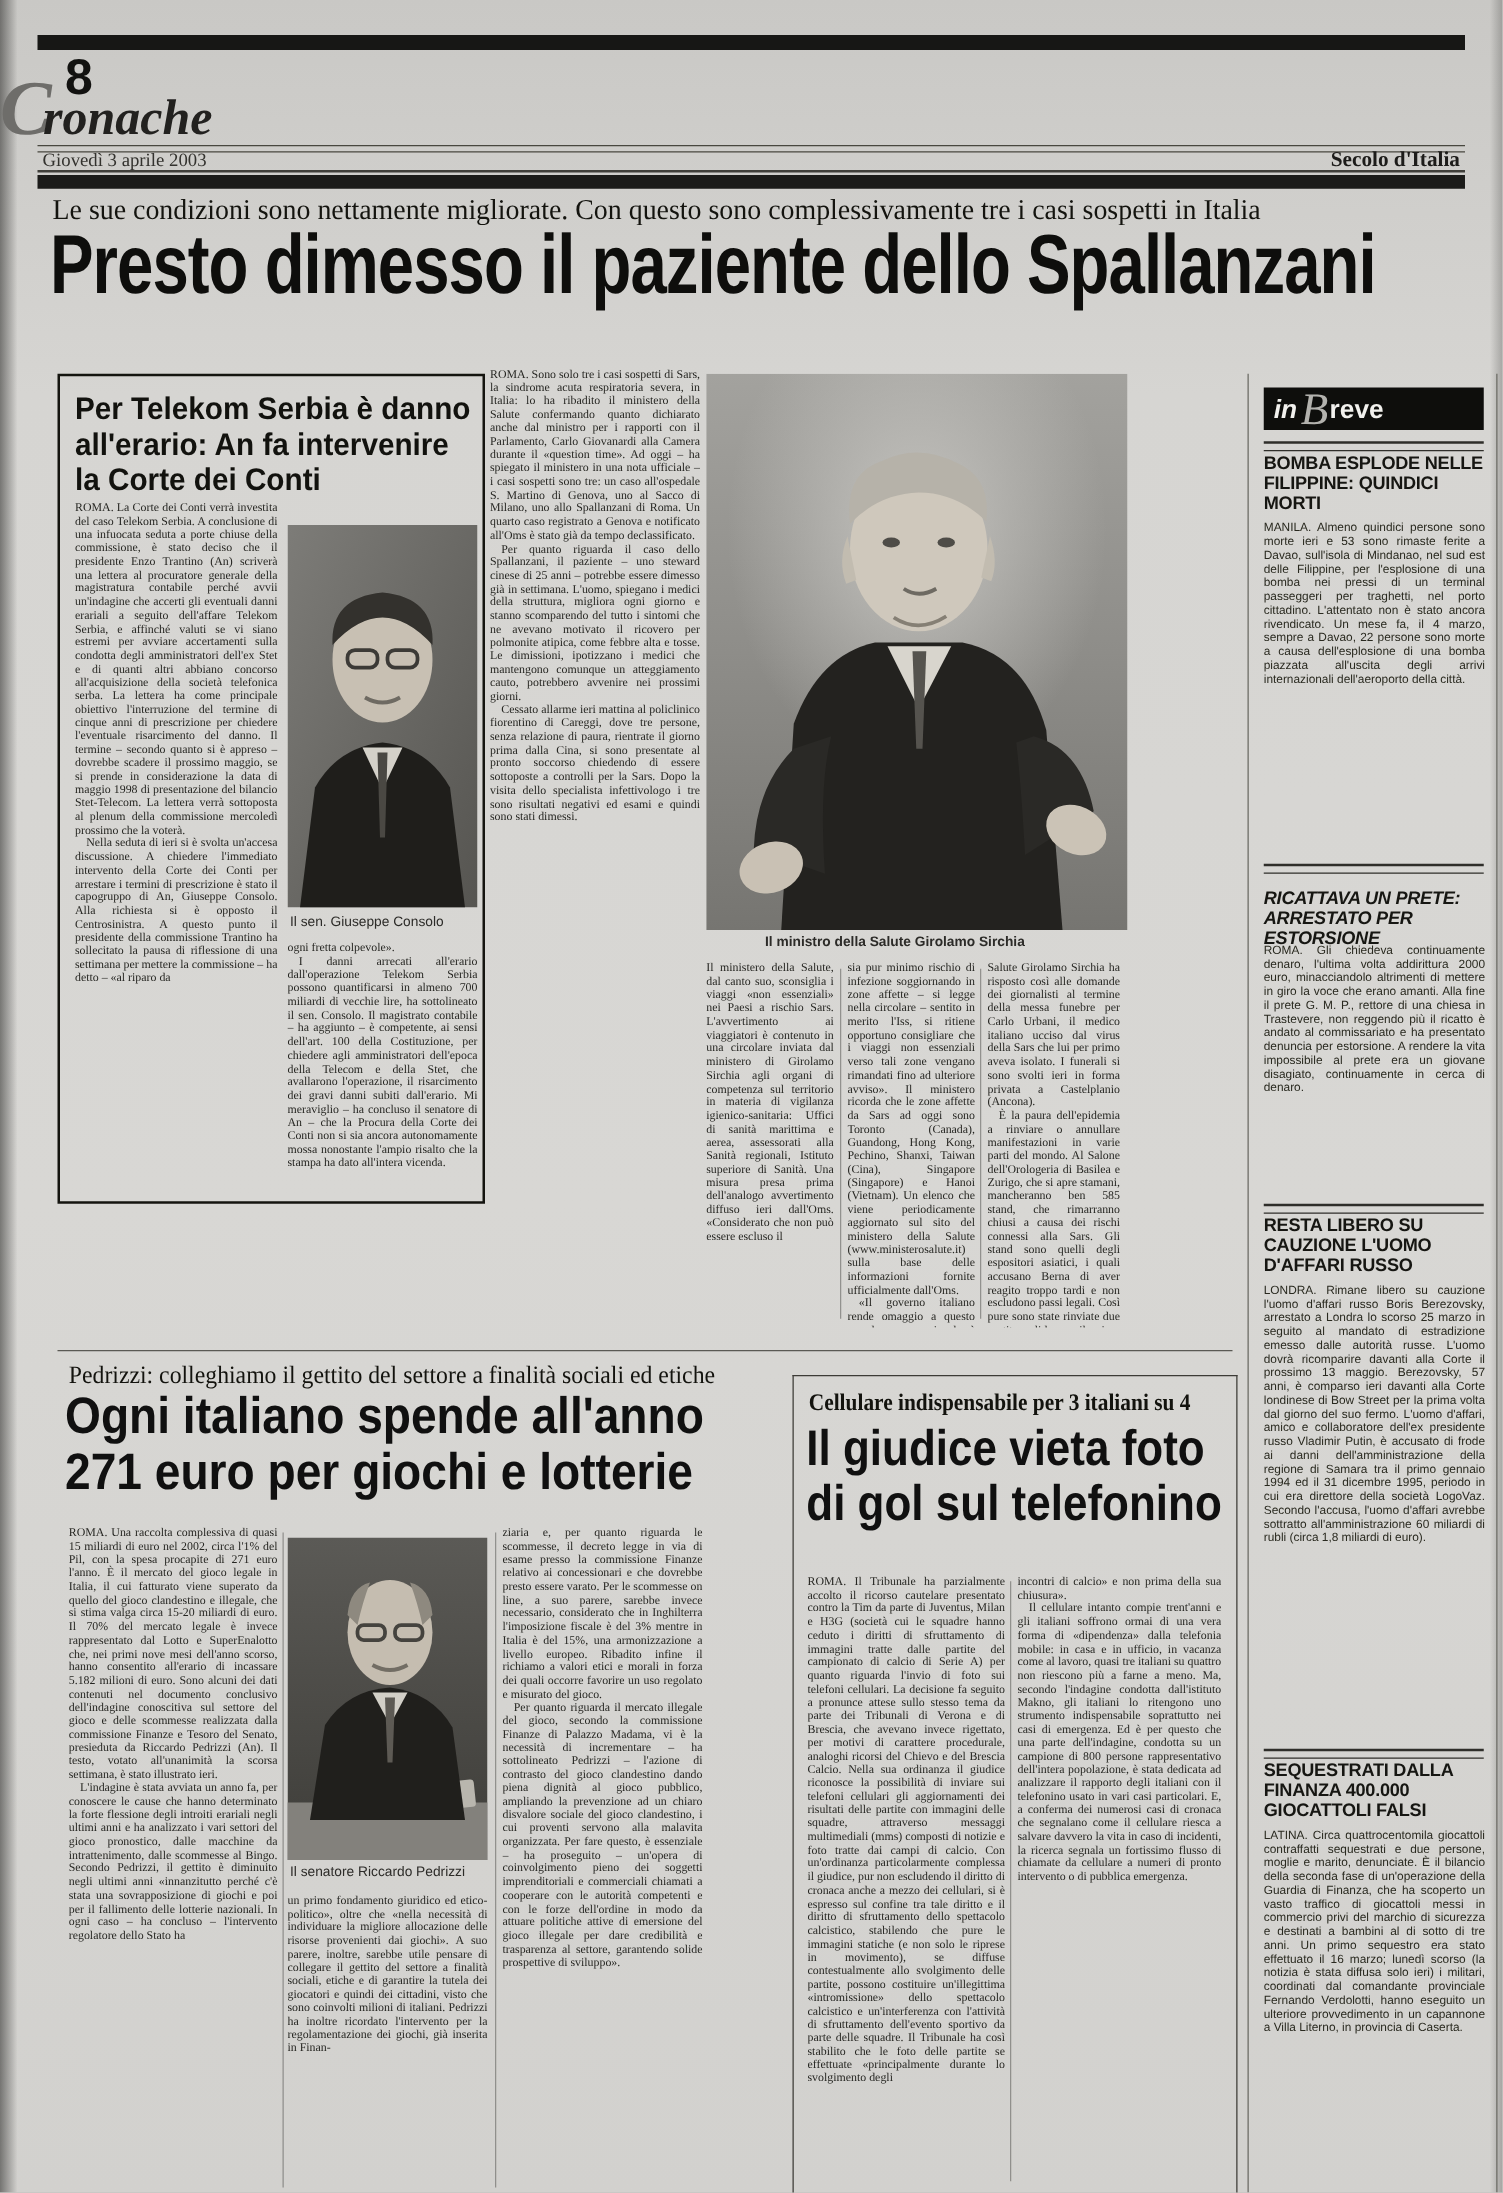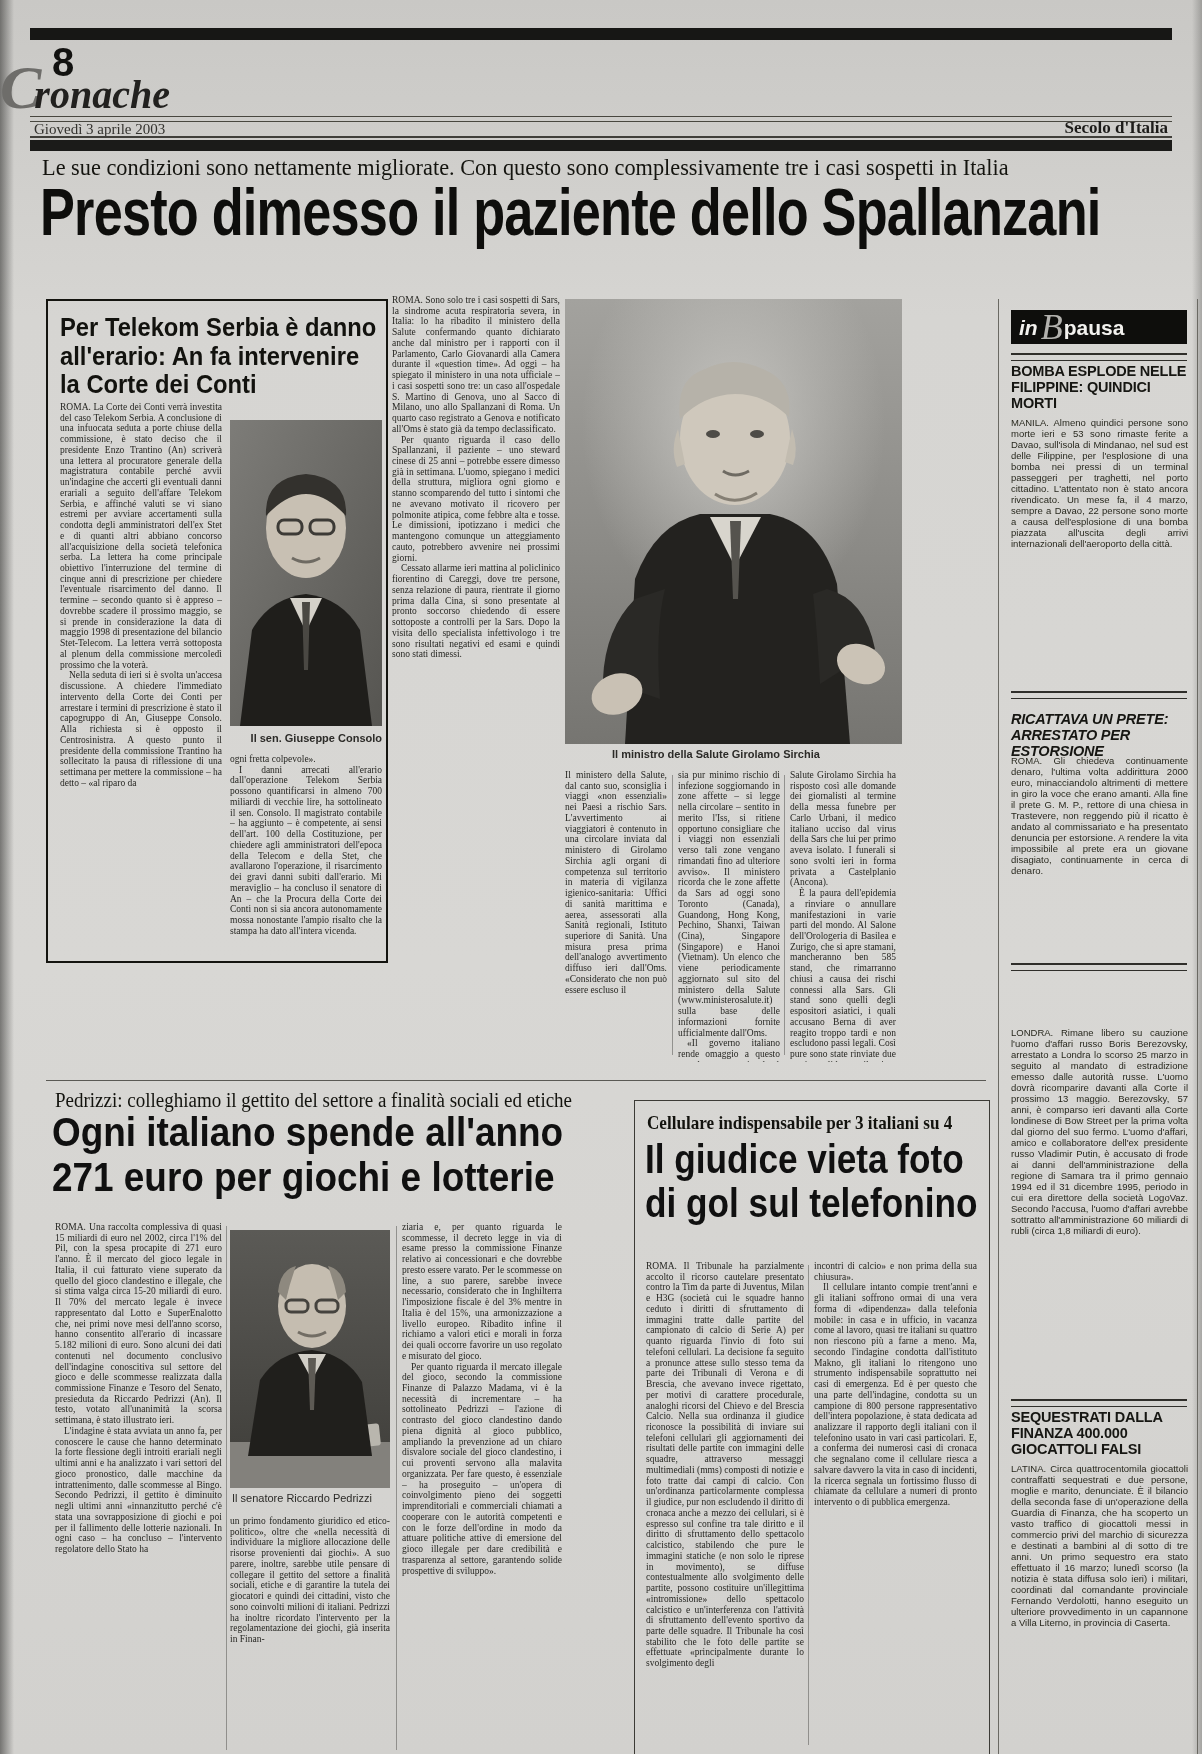--- a/index.html
+++ b/index.html
@@ -175,21 +175,21 @@
         <path d="M10 306 L22 210 Q40 178 76 174 Q112 178 130 210 L142 306 Z" fill="#1f1e1b"></path>
         <path d="M60 178 L76 212 L92 178 Z" fill="#d4d1c9"></path>
         <path d="M72 182 L80 182 L78 250 L74 250 Z" fill="#4a4843"></path>
         <ellipse cx="76" cy="108" rx="40" ry="50" fill="#c8c0b3"></ellipse>
         <path d="M36 96 Q34 58 76 54 Q118 58 116 96 Q96 74 76 74 Q56 74 36 96Z" fill="#33312d"></path>
         <rect x="48" y="100" width="24" height="14" rx="6" fill="none" stroke="#3c3a36" stroke-width="3"></rect>
         <rect x="80" y="100" width="24" height="14" rx="6" fill="none" stroke="#3c3a36" stroke-width="3"></rect>
         <path d="M62 138 Q76 146 90 138" stroke="#6e6a62" stroke-width="3" fill="none"></path>
       </svg>
     </div>
-    <div class="abs caption" style="left:184px;top:431px;width:150px;font-weight:bold;text-align:right;">Il sen. Giuseppe Consolo</div>
+    <div class="abs caption" style="left:184px;top:431px;width:150px;font-weight:normal;">Il sen. Giuseppe Consolo</div>
     <div class="abs bodycol" style="left:182px;top:453px;width:152px;height:194px;">
         <p>ogni fretta colpevole».</p>
         <p>I danni arrecati all'erario dall'operazione Telekom Serbia possono quantificarsi in almeno 700 miliardi di vecchie lire, ha sottolineato il sen. Consolo. Il magistrato contabile – ha aggiunto – è competente, ai sensi dell'art. 100 della Costituzione, per chiedere agli amministratori dell'epoca della Telecom e della Stet, che avallarono l'operazione, il risarcimento dei gravi danni subiti dall'erario. Mi meraviglio – ha concluso il senatore di An – che la Procura della Corte dei Conti non si sia ancora autonomamente mossa nonostante l'ampio risalto che la stampa ha dato all'intera vicenda.</p>
       </div>
   </div>
 
   <div class="abs" style="left:46px;top:1080px;width:940px;height:1px;background:#5a5954;"></div>
 
   <div class="abs" style="left:55px;top:1089px;">
     <span class="cond kicker2" style="transform:scaleX(.95);">Pedrizzi: colleghiamo il gettito del settore a finalità sociali ed etiche</span>
@@ -250,36 +250,37 @@
     <div class="abs bodycol" style="left:179px;top:160px;width:163px;height:486px;">
         <p>incontri di calcio» e non prima della sua chiusura».</p>
         <p>Il cellulare intanto compie trent'anni e gli italiani soffrono ormai di una vera forma di «dipendenza» dalla telefonia mobile: in casa e in ufficio, in vacanza come al lavoro, quasi tre italiani su quattro non riescono più a farne a meno. Ma, secondo l'indagine condotta dall'istituto Makno, gli italiani lo ritengono uno strumento indispensabile soprattutto nei casi di emergenza. Ed è per questo che una parte dell'indagine, condotta su un campione di 800 persone rappresentativo dell'intera popolazione, è stata dedicata ad analizzare il rapporto degli italiani con il telefonino usato in vari casi particolari. E, a conferma dei numerosi casi di cronaca che segnalano come il cellulare riesca a salvare davvero la vita in caso di incidenti, la ricerca segnala un fortissimo flusso di chiamate da cellulare a numeri di pronto intervento o di pubblica emergenza.</p>
       </div>
   </div>
 
   <div class="abs breve">
     <div class="abs breve-header">
       <span class="in">in</span>
       <span class="b">B</span>
-      <span class="reve">pausa</span>
+      <span class="reve">reve</span>
     </div>
     <div class="abs breve-rule" style="top:54px;"></div>
 
     <div class="abs breve-title" style="top:64px;">BOMBA ESPLODE NELLE FILIPPINE: QUINDICI MORTI</div>
     <div class="abs breve-body" style="top:118px;height:268px;">
         <p>MANILA. Almeno quindici persone sono morte ieri e 53 sono rimaste ferite a Davao, sull'isola di Mindanao, nel sud est delle Filippine, per l'esplosione di una bomba nei pressi di un terminal passeggeri per traghetti, nel porto cittadino. L'attentato non è stato ancora rivendicato. Un mese fa, il 4 marzo, sempre a Davao, 22 persone sono morte a causa dell'esplosione di una bomba piazzata all'uscita degli arrivi internazionali dell'aeroporto della città.</p>
       </div>
     <div class="abs breve-rule" style="top:392px;"></div>
 
     <div class="abs breve-title" style="top:412px;font-style:italic;">RICATTAVA UN PRETE: ARRESTATO PER ESTORSIONE</div>
     <div class="abs breve-body" style="top:456px;height:200px;">
         <p>ROMA. Gli chiedeva continuamente denaro, l'ultima volta addirittura 2000 euro, minacciandolo altrimenti di mettere in giro la voce che erano amanti. Alla fine il prete G. M. P., rettore di una chiesa in Trastevere, non reggendo più il ricatto è andato al commissariato e ha presentato denuncia per estorsione. A rendere la vita impossibile al prete era un giovane disagiato, continuamente in cerca di denaro.</p>
       </div>
     <div class="abs breve-rule" style="top:664px;"></div>
 
+    <div class="abs breve-title" style="top:674px;">RESTA LIBERO SU CAUZIONE L'UOMO D'AFFARI RUSSO</div>
     <div class="abs breve-body" style="top:728px;height:364px;">
         <p>LONDRA. Rimane libero su cauzione l'uomo d'affari russo Boris Berezovsky, arrestato a Londra lo scorso 25 marzo in seguito al mandato di estradizione emesso dalle autorità russe. L'uomo dovrà ricomparire davanti alla Corte il prossimo 13 maggio. Berezovsky, 57 anni, è comparso ieri davanti alla Corte londinese di Bow Street per la prima volta dal giorno del suo fermo. L'uomo d'affari, amico e collaboratore dell'ex presidente russo Vladimir Putin, è accusato di frode ai danni dell'amministrazione della regione di Samara tra il primo gennaio 1994 ed il 31 dicembre 1995, periodo in cui era direttore della società LogoVaz. Secondo l'accusa, l'uomo d'affari avrebbe sottratto all'amministrazione 60 miliardi di rubli (circa 1,8 miliardi di euro).</p>
       </div>
     <div class="abs breve-rule" style="top:1100px;"></div>
 
     <div class="abs breve-title" style="top:1110px;">SEQUESTRATI DALLA FINANZA 400.000 GIOCATTOLI FALSI</div>
     <div class="abs breve-body" style="top:1164px;height:286px;">
         <p>LATINA. Circa quattrocentomila giocattoli contraffatti sequestrati e due persone, moglie e marito, denunciate. È il bilancio della seconda fase di un'operazione della Guardia di Finanza, che ha scoperto un vasto traffico di giocattoli messi in commercio privi del marchio di sicurezza e destinati a bambini al di sotto di tre anni. Un primo sequestro era stato effettuato il 16 marzo; lunedì scorso (la notizia è stata diffusa solo ieri) i militari, coordinati dal comandante provinciale Fernando Verdolotti, hanno eseguito un ulteriore provvedimento in un capannone a Villa Literno, in provincia di Caserta.</p>
       </div>
   </div>

